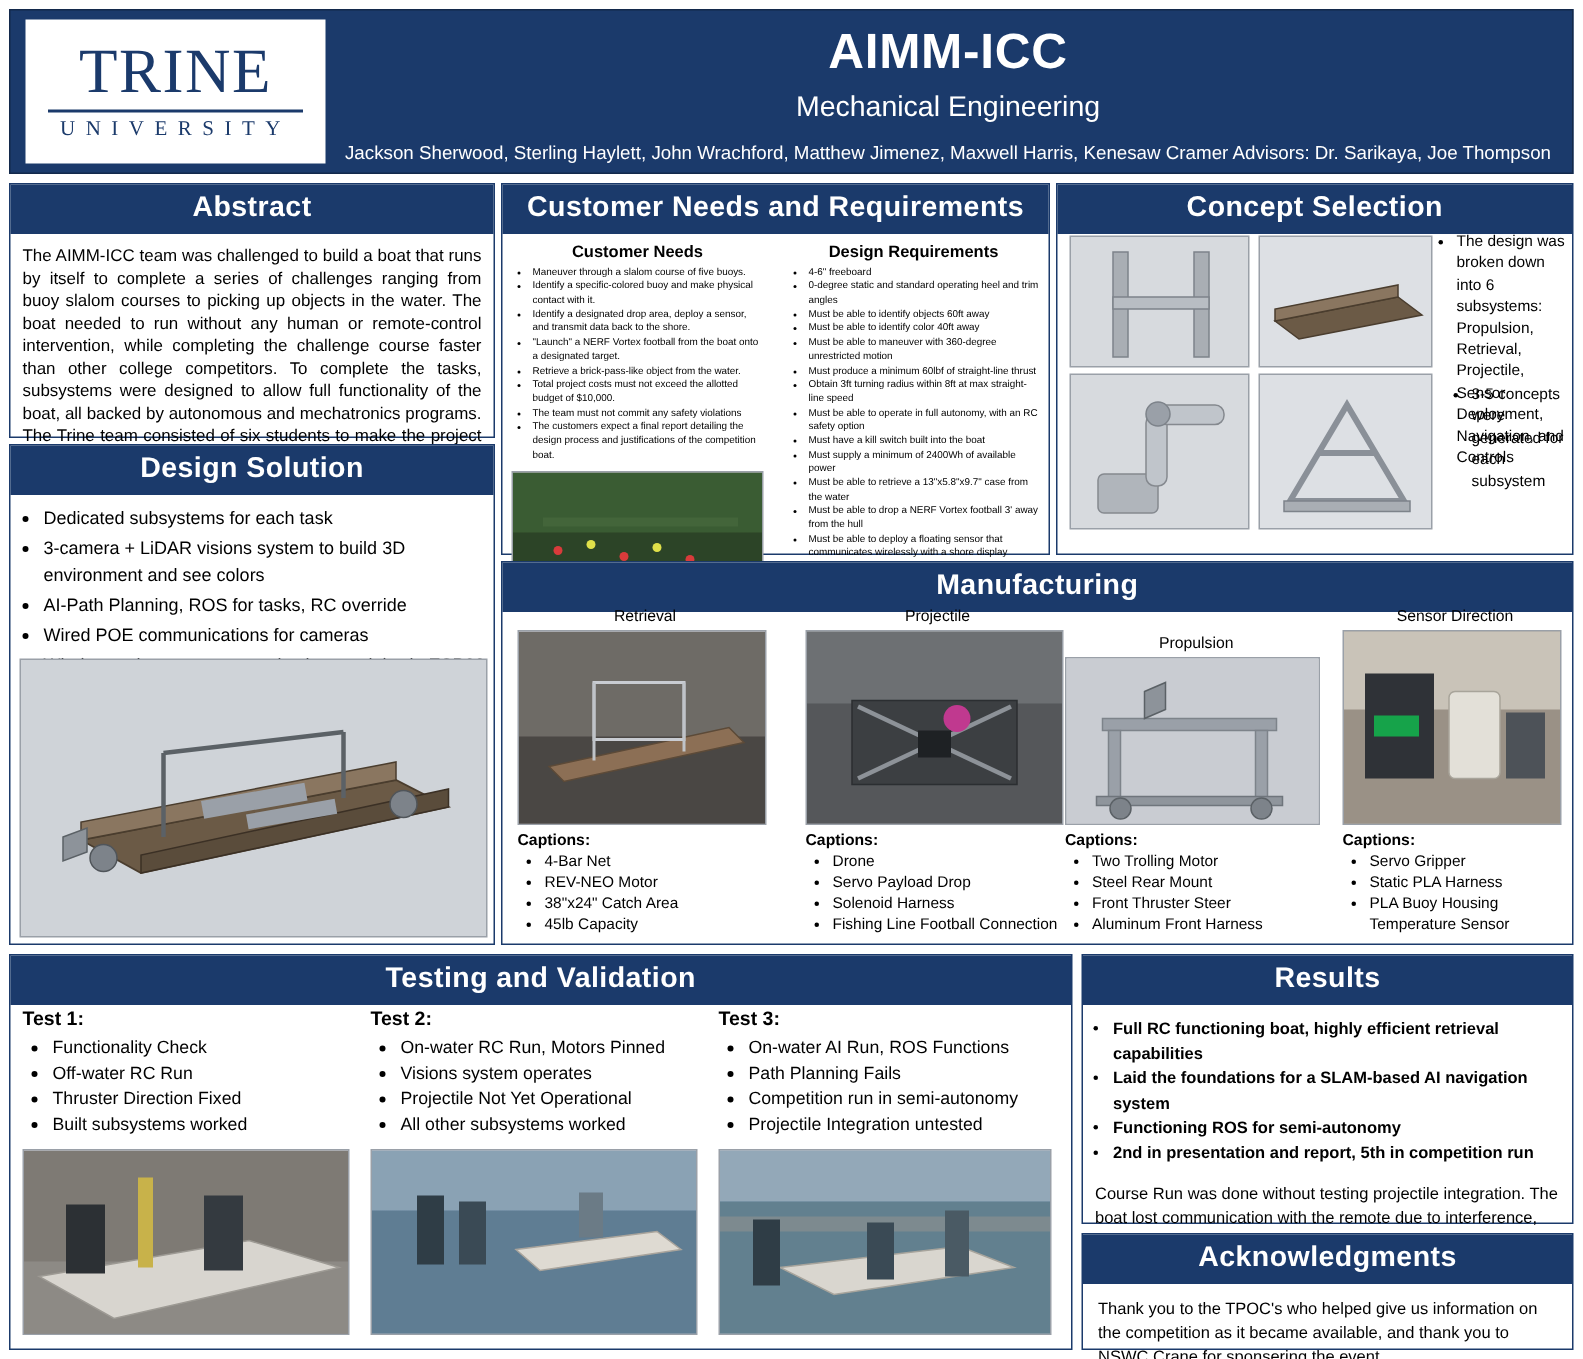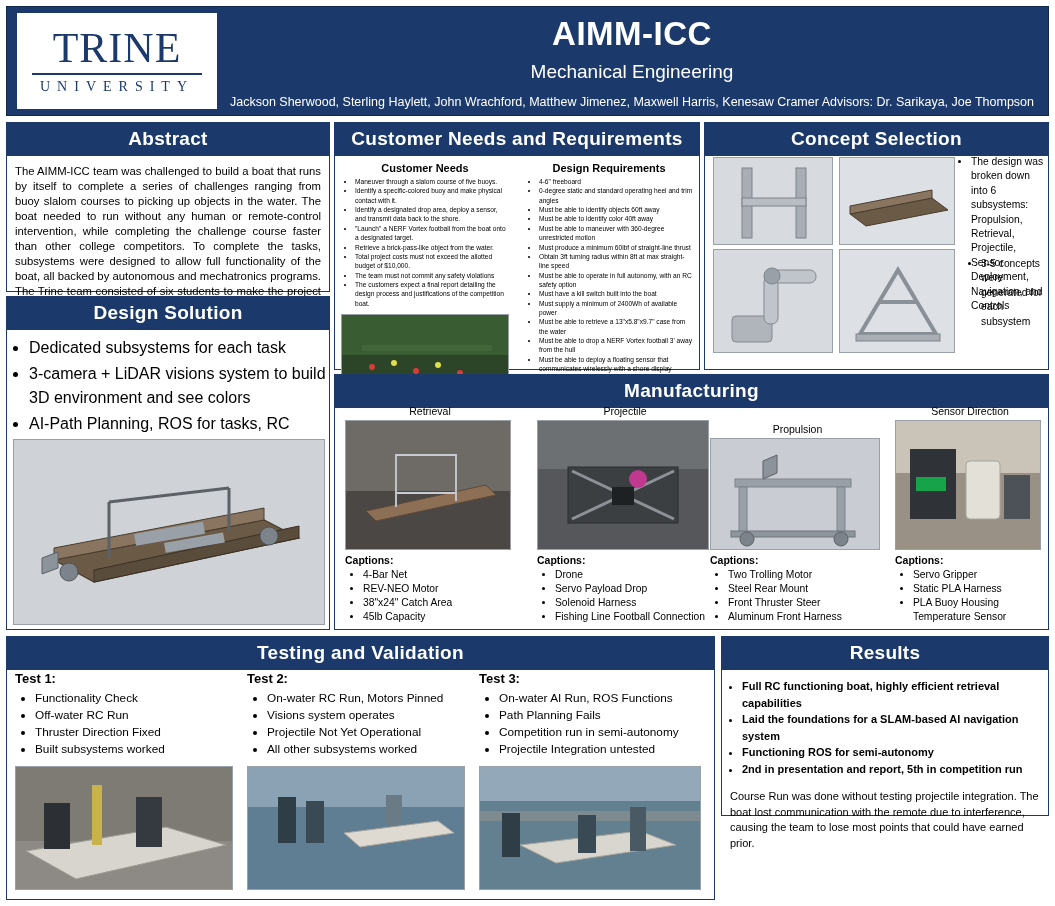--- a/index.html
+++ b/index.html
@@ -78,21 +78,21 @@
     line-height: 1.33;
     color: #000;
     padding: 8px 8px 6px 8px;
     text-align: justify;
   }
   ul.bul {
     margin: 6px 0 0 0;
     padding-left: 22px;
   }
   ul.bul li {
-    font-size: 16px;
+    font-size: 12px;
     line-height: 1.5;
     margin-bottom: 2px;
   }
   ul.tiny { padding-left: 14px; margin: 3px 0 0 0; }
   ul.tiny li { font-size: 6.6px; line-height: 1.42; margin-bottom: 0; }
   .col-head {
     text-align: center; font-weight: bold; font-size: 11px; margin-top: 4px;
   }
   .img-ph {
     background: #c9ccd2;
@@ -428,14 +428,18 @@
     <div class="panel-head">Results</div>
     <ul>
       <li>Full RC functioning boat, highly efficient retrieval capabilities</li>
       <li>Laid the foundations for a SLAM-based AI navigation system</li>
       <li>Functioning ROS for semi-autonomy</li>
       <li>2nd in presentation and report, 5th in competition run</li>
     </ul>
     <p>Course Run was done without testing projectile integration. The boat lost communication with the remote due to interference, causing the team to lose most points that could have earned prior.</p>
   </div>
 
+  <div class="panel ack" style="left:721px; top:822px; width:328px; height:78px;">
+    <div class="panel-head">Acknowledgments</div>
+    <p>Thank you to the TPOC's who helped give us information on the competition as it became available, and thank you to NSWC Crane for sponsering the event.</p>
+  </div>
 
 </div>
 
 </body></html>

